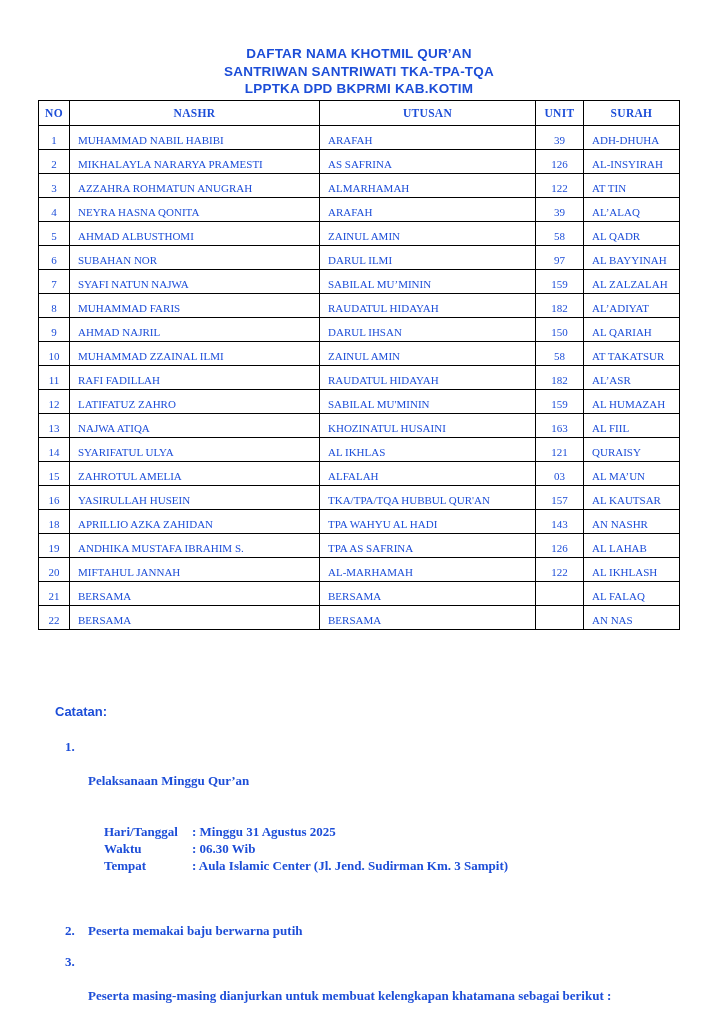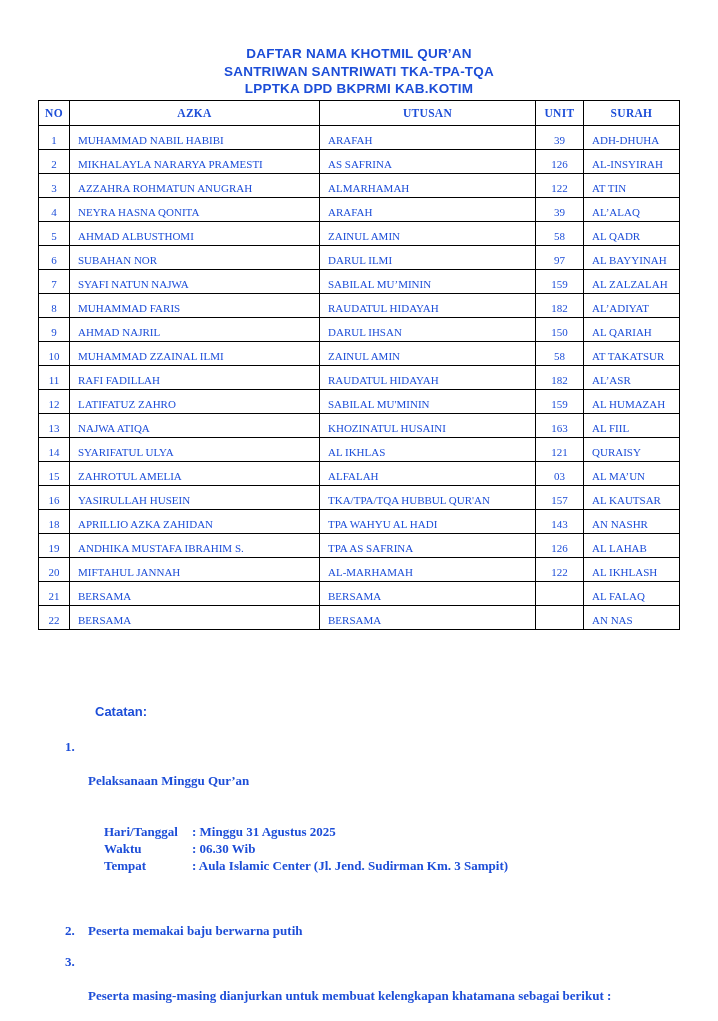--- a/index.html
+++ b/index.html
@@ -65,21 +65,20 @@
     width: 645px;
     font-family: "Liberation Serif", serif;
     font-weight: bold;
     font-size: 13px;
     line-height: 17px;
   }
   .catatan-heading {
     font-family: "Liberation Sans", sans-serif;
     font-weight: bold;
     font-size: 13px;
-    margin-left: 40px;
   }
   .note-item { display: flex; padding-left: 10px; }
   .note-item.first { margin-top: 18px; }
   .note-item.gap { margin-top: 14px; }
   .note-marker { flex: none; width: 23px; }
   .note-body { flex: 1; white-space: pre-wrap; }
   .detail-row { display: flex; margin-left: 16px; }
   .detail-label { flex: none; width: 88px; }
   .detail-value { white-space: pre-wrap; }
 </style>
@@ -98,21 +97,21 @@
     <colgroup>
       <col style="width:31px">
       <col style="width:250px">
       <col style="width:216px">
       <col style="width:48px">
       <col style="width:96px">
     </colgroup>
     <thead>
       <tr>
         <th>NO</th>
-        <th>AZKA</th>
+        <th>NASHR</th>
         <th>UTUSAN</th>
         <th>UNIT</th>
         <th>SURAH</th>
       </tr>
     </thead>
     <tbody>
         <tr>
           <td class="cell-no">1</td>
           <td class="cell-nama">MUHAMMAD NABIL HABIBI</td>
           <td class="cell-utusan">ARAFAH</td>

